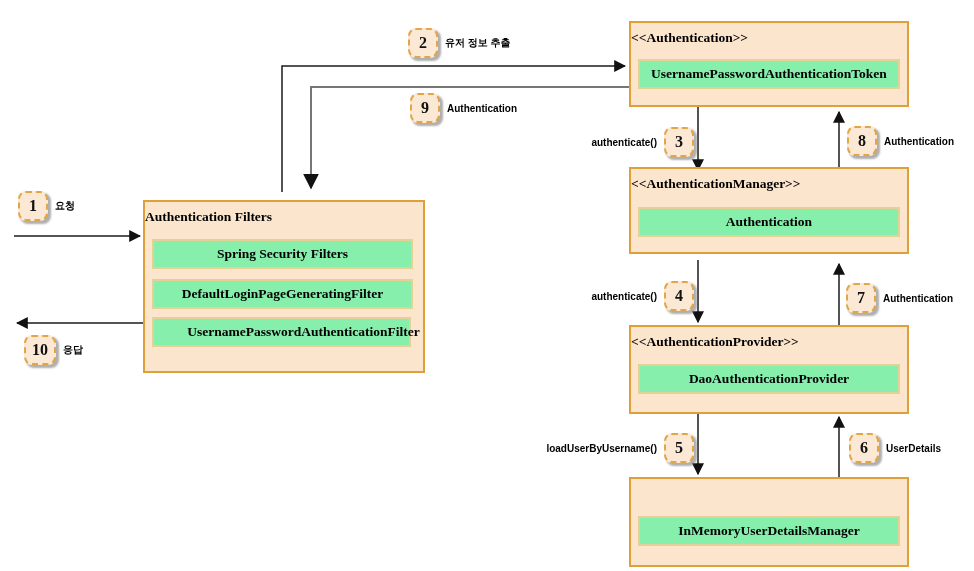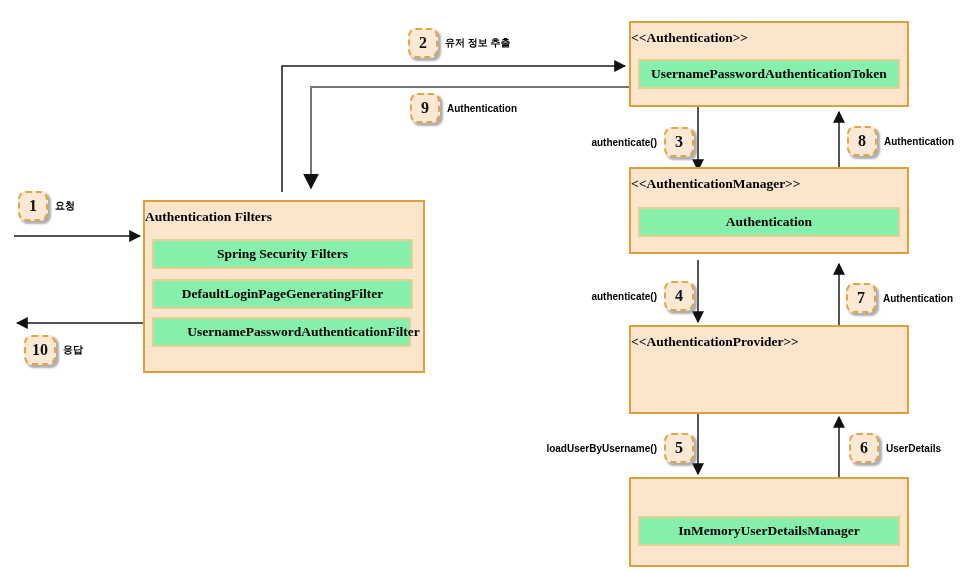--- a/index.html
+++ b/index.html
@@ -60,20 +60,21 @@
     <div class="ibox" style="top:36px;">UsernamePasswordAuthenticationToken</div>
   </div>
 
   <div class="obox" style="left:629px;top:167px;width:280px;height:87px;">
     <div class="title">&lt;&lt;AuthenticationManager&gt;&gt;</div>
     <div class="ibox" style="top:38px;">Authentication</div>
   </div>
 
   <div class="obox" style="left:629px;top:325px;width:280px;height:89px;">
     <div class="title">&lt;&lt;AuthenticationProvider&gt;&gt;</div>
+    <div class="ibox" style="top:37px;">DaoAuthenticationProvider</div>
   </div>
 
   <div class="obox" style="left:629px;top:477px;width:280px;height:90px;">
     <div class="ibox" style="top:37px;">InMemoryUserDetailsManager</div>
   </div>
 
   <div class="step" style="left:18px;top:190px;">
     <span class="badge">1</span>
     <span class="slabel">요청</span>
   </div>

